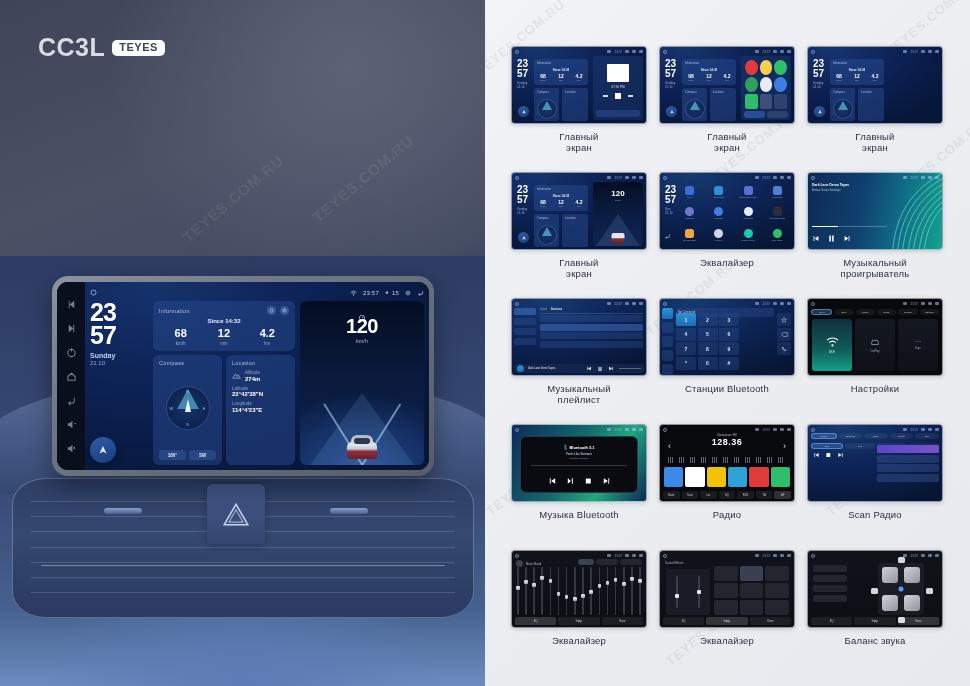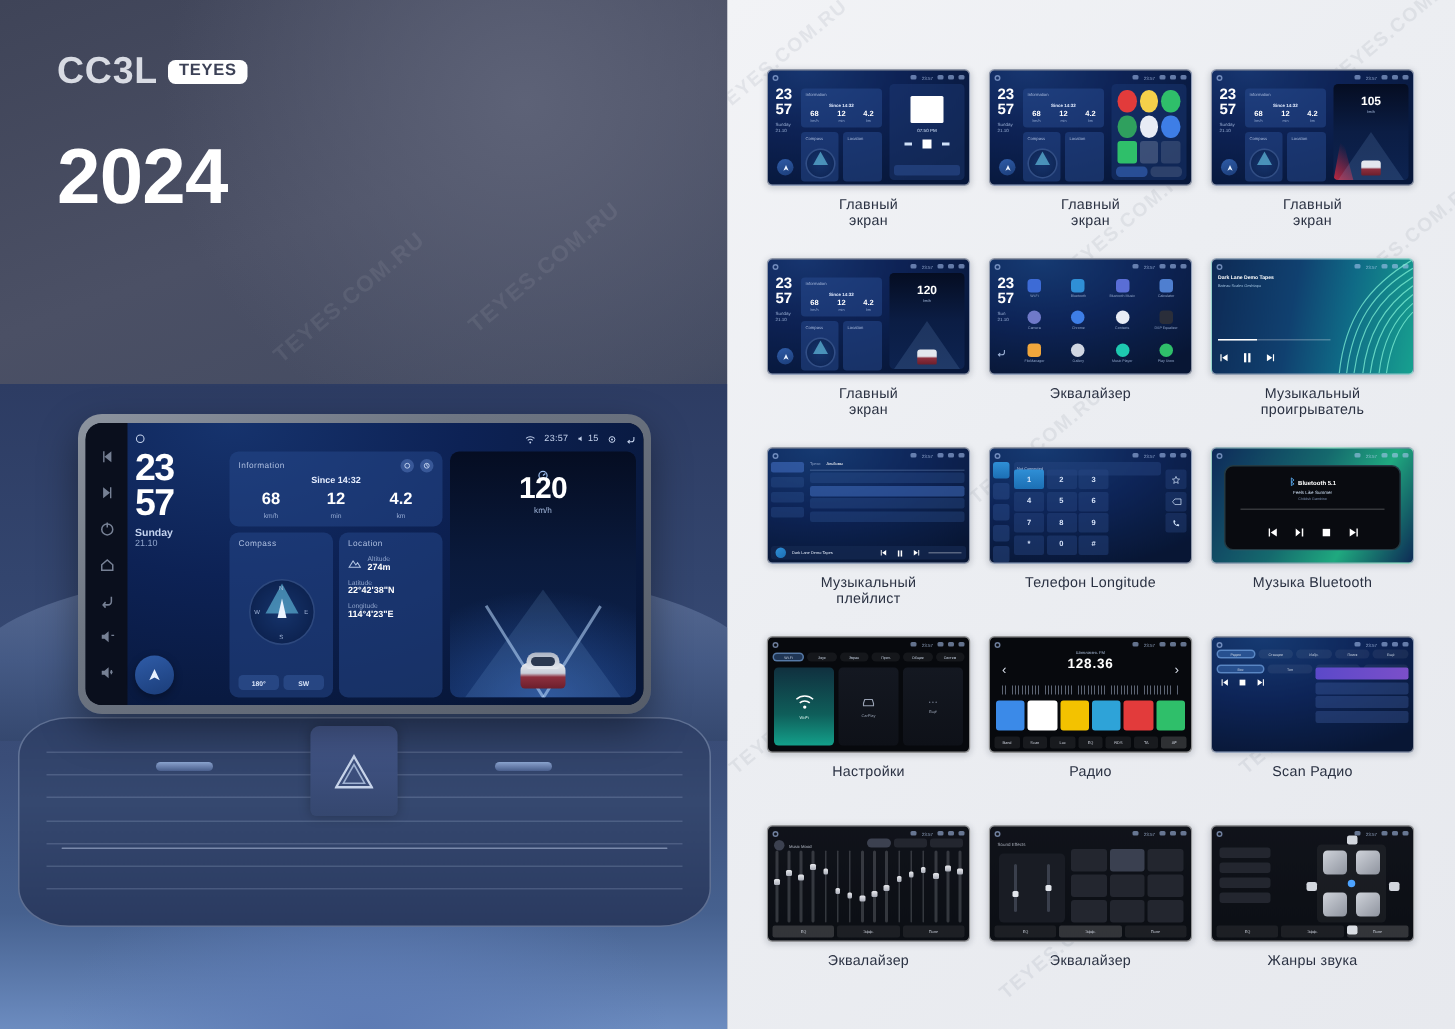--- a/index.html
+++ b/index.html
@@ -371,21 +371,20 @@
           <path d="M12 7 L18.5 18.5 H5.5 Z" fill="none" stroke="#9fb2d2" stroke-width="1"></path>
         </svg>
       </div>
     </div>
 
     <div class="hero-logo">
       <span class="lg-text">CC3L</span>
       <span class="lg-badge">TEYES</span>
     </div>
 
-    <div class="hero-year">2024</div>
 
     <div class="unit">
       <div class="unit-inner">
         <div class="unit-rail">
           <span class="rail-btn">
             <svg viewBox="0 0 12 12">
                 <path d="M9 2 L4 6 L9 10 Z M3 2 H4 V10 H3Z" fill="#b9c6de"></path>
               </svg>
             </span>
           <span class="rail-btn">
@@ -756,27 +755,20 @@
               </div>
             </div>
           <div class="mh-card" style="left:50px;top:41px;width:26px;height:33px;">
               <div class="mh-t">Location</div>
             </div>
           <div class="mh-fab">
               <svg width="6" height="6" viewBox="0 0 12 12">
                 <path d="M6 2 L9.5 9.5 L6 7.6 L2.5 9.5 Z" fill="#e8f1ff"></path>
               </svg>
             </div>
-          <div class="mh-right mh-hud">
-            <div class="s">105</div>
-            <div class="u2">km/h</div>
-            <span class="red"></span>
-              <span class="ln"></span>
-              <span class="cr"></span>
-          </div>
         </div>
         <div class="cap">Главный<br>экран</div>
       </div>
 
       <div class="cell">
         <div class="thumb mhome">
           <div class="m-bar">
               <span class="dotc"></span>
               <span class="rr">
                 <i></i>
@@ -1048,21 +1040,77 @@
                   <path d="M3.5 1 H10 V7 H3.5 L1 4 Z" fill="none" stroke="#cfe0f8" stroke-width="0.8"></path>
                 </svg>
               </span>
             <span class="sidekey">
                 <svg width="6" height="6" viewBox="0 0 10 10">
                   <path d="M2 2 Q2 1.5 2.8 1.5 L3.8 1.5 L4.4 3.4 L3.4 4.2 Q4.2 6 5.8 6.6 L6.6 5.6 L8.5 6.2 L8.5 7.2 Q8.5 8 8 8 Q2 7.5 2 2Z" fill="#cfe0f8"></path>
                 </svg>
               </span>
           </div>
         </div>
-        <div class="cap">Телефон Longitude</div>
+        <div class="cap">Станции Bluetooth</div>
+      </div>
+
+      <div class="cell">
+        <div class="thumb mblack">
+          <div class="m-bar">
+              <span class="dotc"></span>
+              <span class="rr">
+                <i></i>
+                <b>23:57</b>
+                <i></i>
+                <i></i>
+                <i></i>
+              </span>
+            </div>
+          <div class="chipbar">
+            <span class="chip act">
+                <b>Wi-Fi</b>
+              </span>
+            <span class="chip">
+                <b>Звук</b>
+              </span>
+            <span class="chip">
+                <b>Экран</b>
+              </span>
+            <span class="chip">
+                <b>Прил.</b>
+              </span>
+            <span class="chip">
+                <b>Общие</b>
+              </span>
+            <span class="chip">
+                <b>Систем</b>
+              </span>
+          </div>
+          <div class="settcards">
+            <div class="settcard first">
+              <svg width="13" height="11" viewBox="0 0 14 11">
+                  <path d="M1 3 A9 9 0 0 1 13 3" stroke="#fff" fill="none" stroke-width="1.1"></path>
+                  <path d="M3.4 5.6 A5.4 5.4 0 0 1 10.6 5.6" stroke="#fff" fill="none" stroke-width="1.1"></path>
+                  <circle cx="7" cy="8.6" r="1.2" fill="#fff"></circle>
+                </svg>
+              <span style="font-size:2.6px;color:#dff7f0">Wi-Fi</span>
+            </div>
+            <div class="settcard">
+              <svg width="10" height="10" viewBox="0 0 12 12">
+                  <path d="M2 7 L3 4 H9 L10 7 V9 H2 Z" fill="none" stroke="#9aa3b4" stroke-width="0.9"></path>
+                </svg>
+              <span style="font-size:2.6px;color:#9aa3b4">CarPlay</span>
+            </div>
+            <div class="settcard">
+              <span style="font-size:3.5px;color:#6e7687">• • •</span>
+              <span style="font-size:2.6px;color:#9aa3b4">Ещё</span>
+            </div>
+          </div>
+        </div>
+        <div class="cap">Настройки</div>
       </div>
 
       <div class="cell">
         <div class="thumb" style="background:linear-gradient(120deg,#0e2a5a 0%,#15696d 45%,#1fa97f 70%,#0d2a55 100%);">
           <div class="m-bar">
               <span class="dotc"></span>
               <span class="rr">
                 <i></i>
                 <b>23:57</b>
                 <i></i>
@@ -1090,76 +1138,20 @@
               <svg width="9" height="8" viewBox="0 0 10 8">
                   <rect x="2" y="1.3" width="5.5" height="5.5" fill="#fff"></rect>
                 </svg>
               <svg width="9" height="8" viewBox="0 0 10 8">
                   <path d="M2 1 L6.5 4 L2 7 Z M7 1 H8 V7 H7Z" fill="#fff"></path>
                 </svg>
             </div>
           </div>
         </div>
         <div class="cap">Музыка Bluetooth</div>
-      </div>
-
-      <div class="cell">
-        <div class="thumb mblack">
-          <div class="m-bar">
-              <span class="dotc"></span>
-              <span class="rr">
-                <i></i>
-                <b>23:57</b>
-                <i></i>
-                <i></i>
-                <i></i>
-              </span>
-            </div>
-          <div class="chipbar">
-            <span class="chip act">
-                <b>Wi-Fi</b>
-              </span>
-            <span class="chip">
-                <b>Звук</b>
-              </span>
-            <span class="chip">
-                <b>Экран</b>
-              </span>
-            <span class="chip">
-                <b>Прил.</b>
-              </span>
-            <span class="chip">
-                <b>Общие</b>
-              </span>
-            <span class="chip">
-                <b>Систем</b>
-              </span>
-          </div>
-          <div class="settcards">
-            <div class="settcard first">
-              <svg width="13" height="11" viewBox="0 0 14 11">
-                  <path d="M1 3 A9 9 0 0 1 13 3" stroke="#fff" fill="none" stroke-width="1.1"></path>
-                  <path d="M3.4 5.6 A5.4 5.4 0 0 1 10.6 5.6" stroke="#fff" fill="none" stroke-width="1.1"></path>
-                  <circle cx="7" cy="8.6" r="1.2" fill="#fff"></circle>
-                </svg>
-              <span style="font-size:2.6px;color:#dff7f0">Wi-Fi</span>
-            </div>
-            <div class="settcard">
-              <svg width="10" height="10" viewBox="0 0 12 12">
-                  <path d="M2 7 L3 4 H9 L10 7 V9 H2 Z" fill="none" stroke="#9aa3b4" stroke-width="0.9"></path>
-                </svg>
-              <span style="font-size:2.6px;color:#9aa3b4">CarPlay</span>
-            </div>
-            <div class="settcard">
-              <span style="font-size:3.5px;color:#6e7687">• • •</span>
-              <span style="font-size:2.6px;color:#9aa3b4">Ещё</span>
-            </div>
-          </div>
-        </div>
-        <div class="cap">Настройки</div>
       </div>
 
       <div class="cell">
         <div class="thumb mblack">
           <div class="m-bar">
               <span class="dotc"></span>
               <span class="rr">
                 <i></i>
                 <b>23:57</b>
                 <i></i>
@@ -1443,18 +1435,18 @@
                 <b>EQ</b>
               </span>
               <span class="bb">
                 <b>Эфф.</b>
               </span>
               <span class="bb act">
                 <b>Поле</b>
               </span>
           </div>
         </div>
-        <div class="cap">Жанры звука</div>
+        <div class="cap">Баланс звука</div>
       </div>
 
     </div>
   </div>
 </div>
 
 </body></html>

